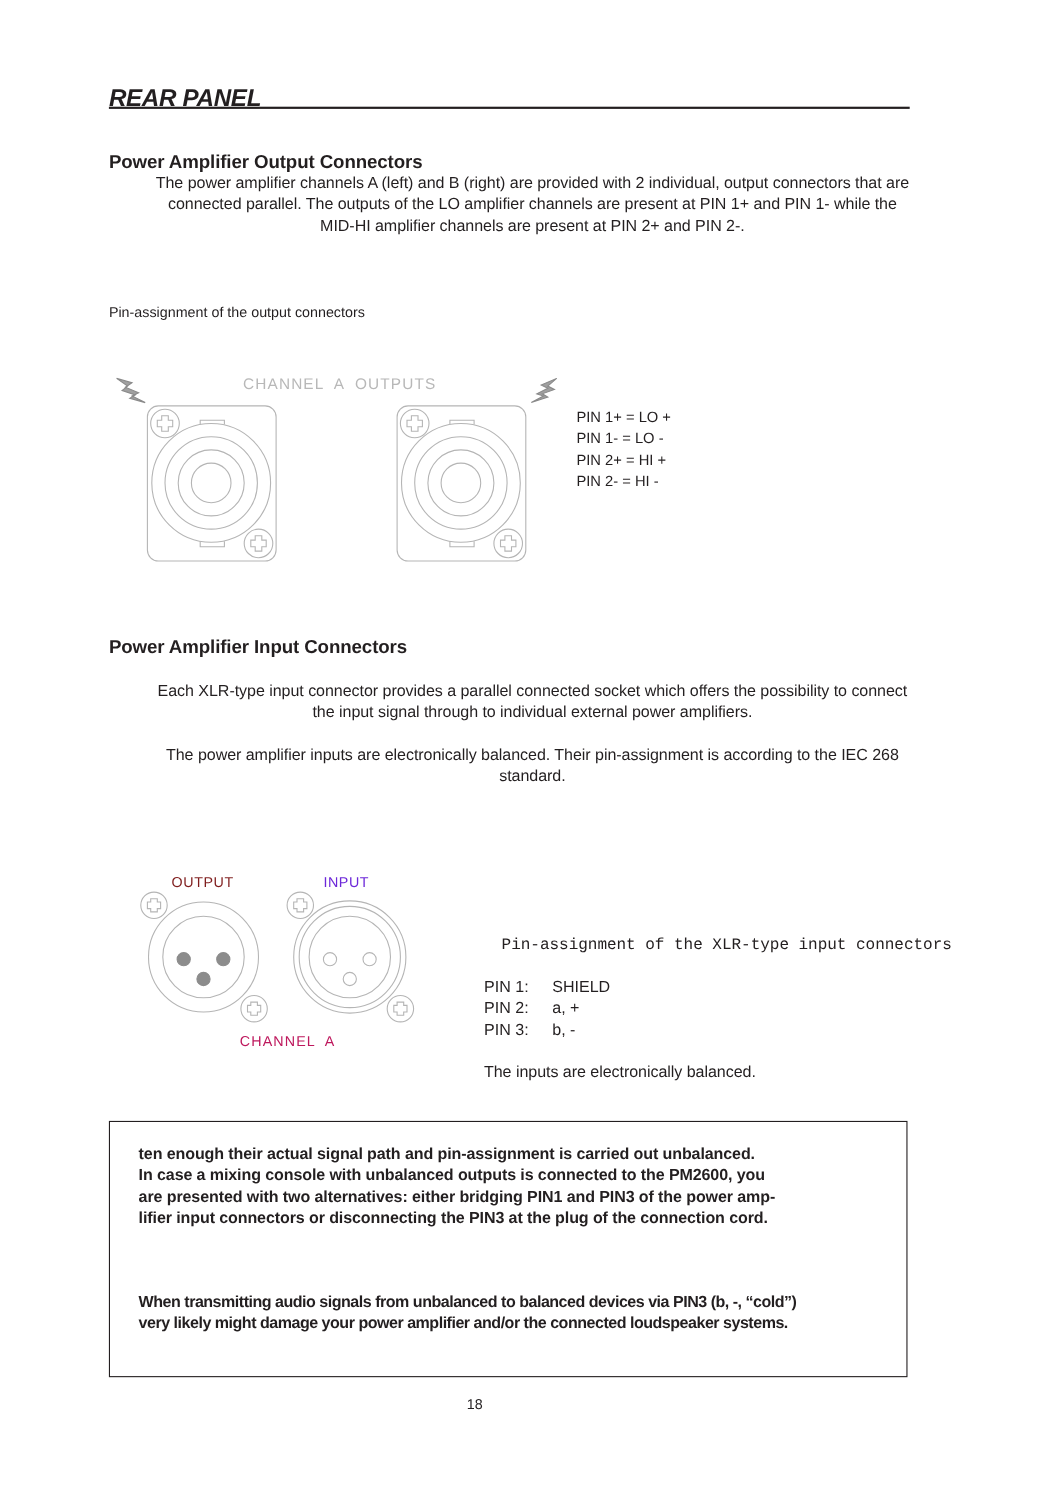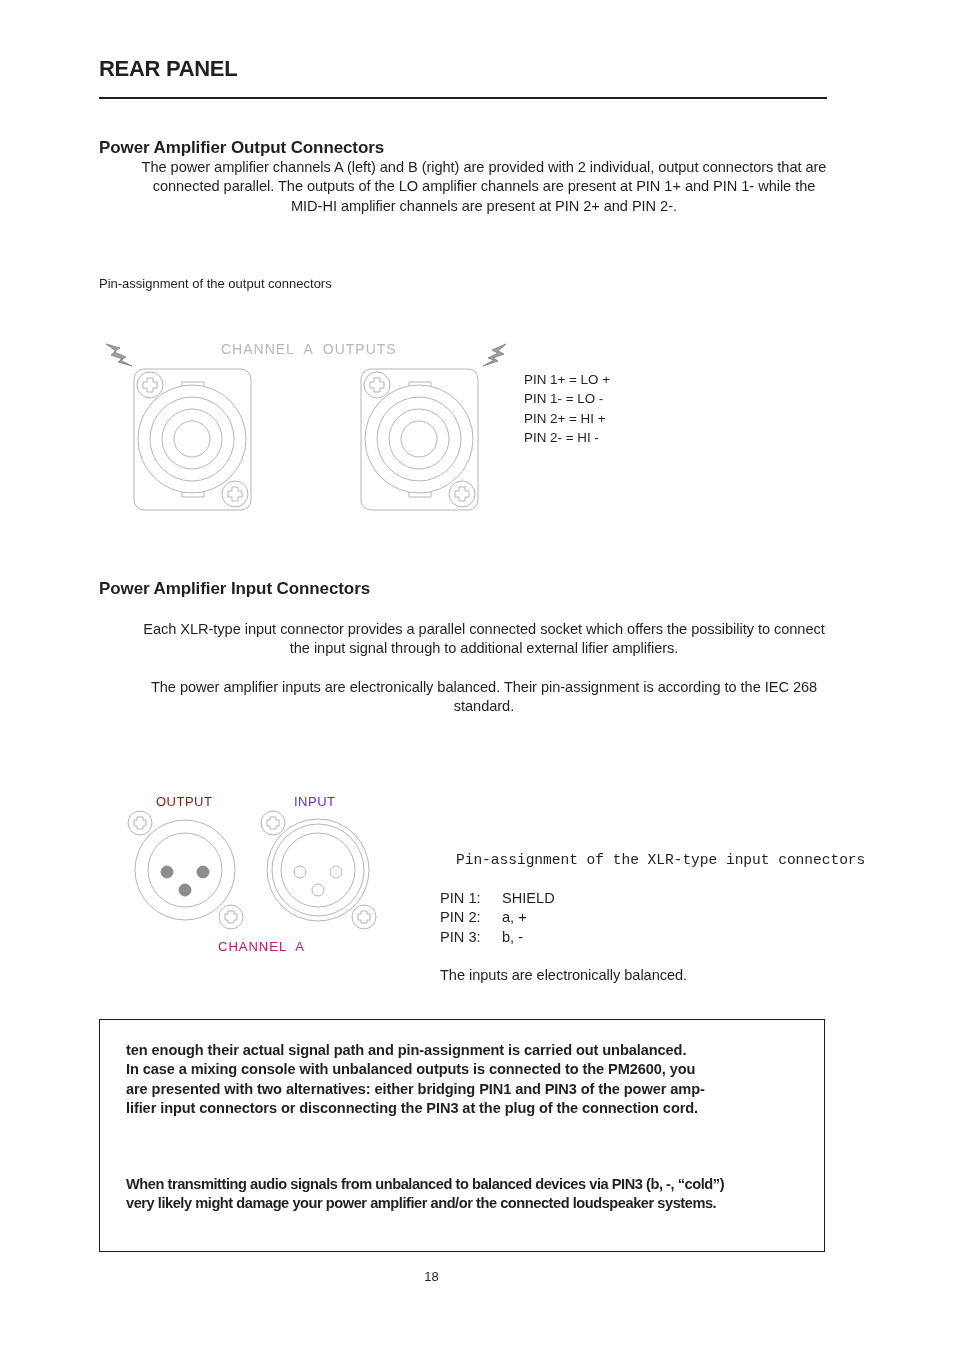--- a/index.html
+++ b/index.html
@@ -2,21 +2,21 @@
 <html><head>
   <meta charset="utf-8">
   <style>
     html, body { margin: 0; padding: 0; background: #ffffff; }
     body {
       width: 954px; height: 1350px; position: relative; overflow: hidden;
       font-family: "Liberation Sans", sans-serif; color: #231f20;
     }
     .abs { position: absolute; }
     .page-title {
-      left: 99px; top: 56px; font-size: 22px; font-weight: bold; 
+      left: 99px; top: 76px; font-size: 22px; font-weight: bold; font-style: italic;
       letter-spacing: -0.3px; margin: 0;
     }
     .title-rule { left: 99px; top: 97px; width: 728px; height: 2px; background: #231f20; }
     .h2 { font-size: 17px; font-weight: bold; margin: 0; letter-spacing: -0.1px; }
     .body-text { font-size: 14.6px; line-height: 19.3px; margin: 0; letter-spacing: -0.05px; text-align: center; }
     .small-text { font-size: 13px; line-height: 19.3px; margin: 0; }
     .pin-list { font-size: 13.4px; line-height: 19.3px; margin: 0; padding: 0; list-style: none; }
     .xlr-list { font-size: 14.6px; line-height: 19.3px; margin: 0; padding: 0; list-style: none; }
     .xlr-list li span.k { display: inline-block; width: 62px; }
     .notice-box {
@@ -91,21 +91,21 @@
 <ul class="abs pin-list" style="left:524px; top:370px;">
   <li>PIN 1+ = LO +</li>
   <li>PIN 1- = LO -</li>
   <li>PIN 2+ = HI +</li>
   <li>PIN 2- = HI -</li>
 </ul>
 
 <h2 class="abs h2" style="left:99px; top:579px;">Power Amplifier Input Connectors</h2>
 <div class="abs" style="left:99px; top:620px; width:770px;">
   <p class="body-text">Each XLR-type input connector provides a parallel connected socket which offers the possibility to connect</p>
-  <p class="body-text">the input signal through to additional external lifier amplifiers.</p>
+  <p class="body-text">the input signal through to individual external power amplifiers.</p>
 </div>
 <div class="abs" style="left:99px; top:678px; width:770px;">
   <p class="body-text">The power amplifier inputs are electronically balanced. Their pin-assignment is according to the IEC 268</p>
   <p class="body-text">standard.</p>
 </div>
 
 <div class="abs" style="left:115px; top:790px; width:280px; height:175px;">
   <svg width="280" height="175" viewBox="0 0 280 175">
     <g fill="none" stroke="#b5b5b5" stroke-width="1">
 

